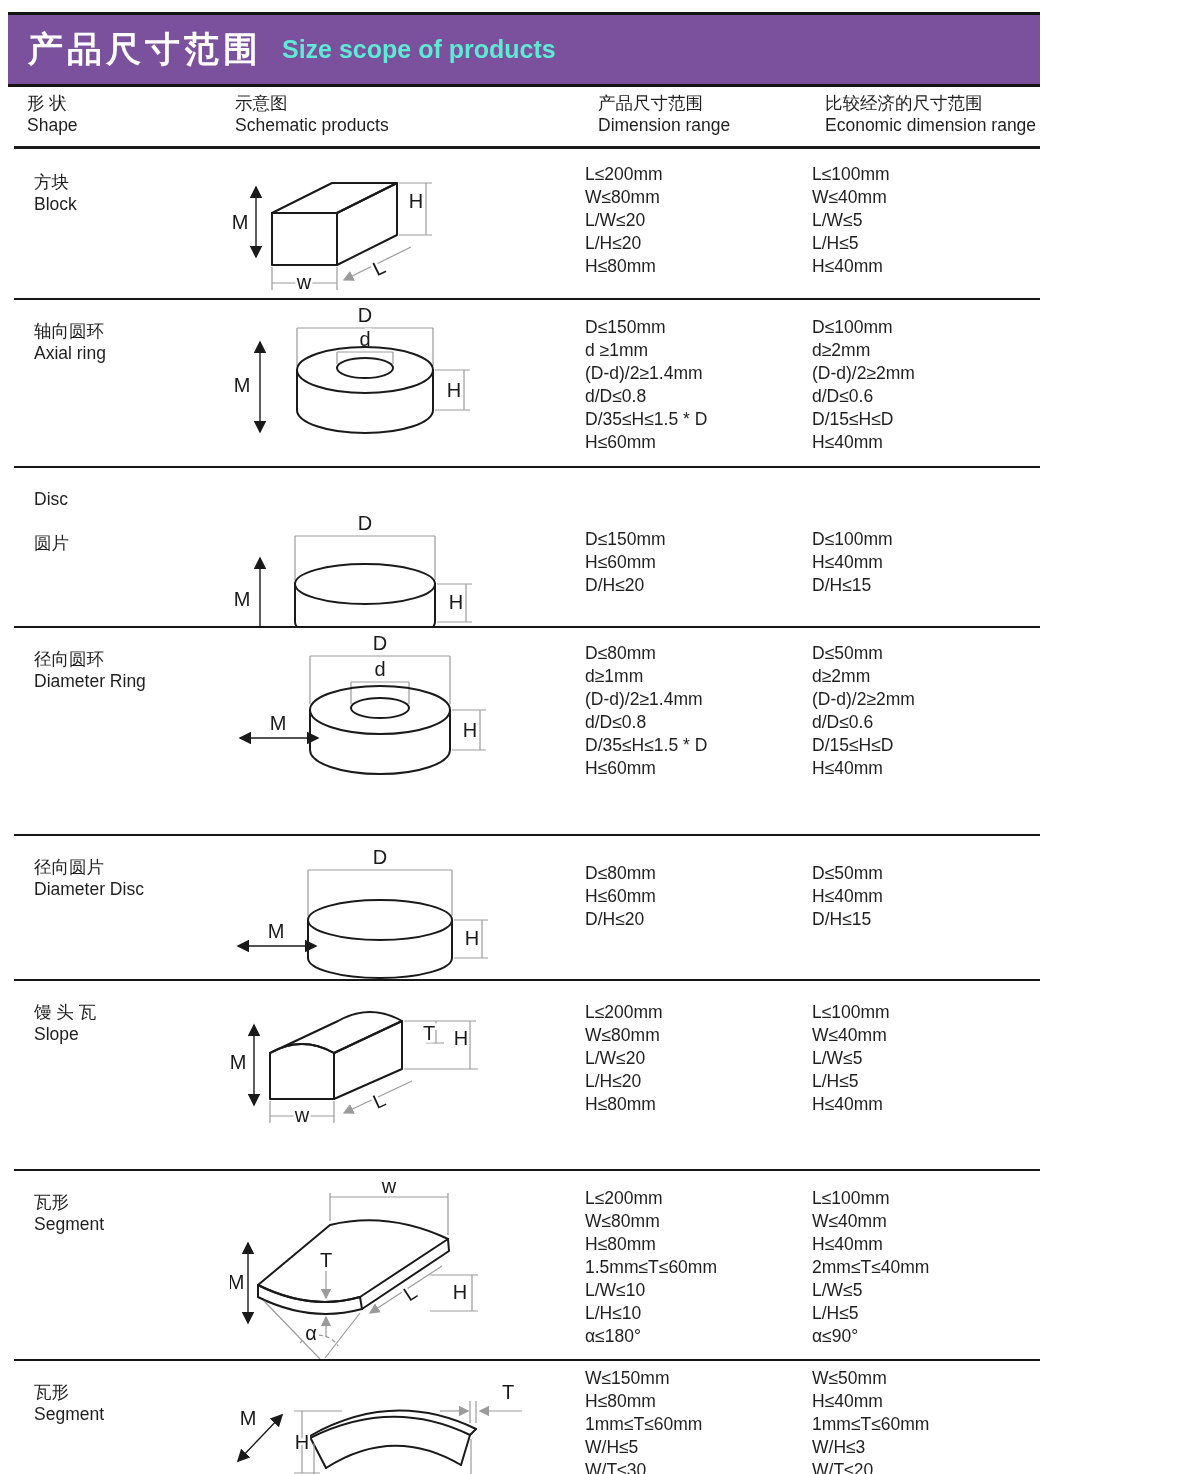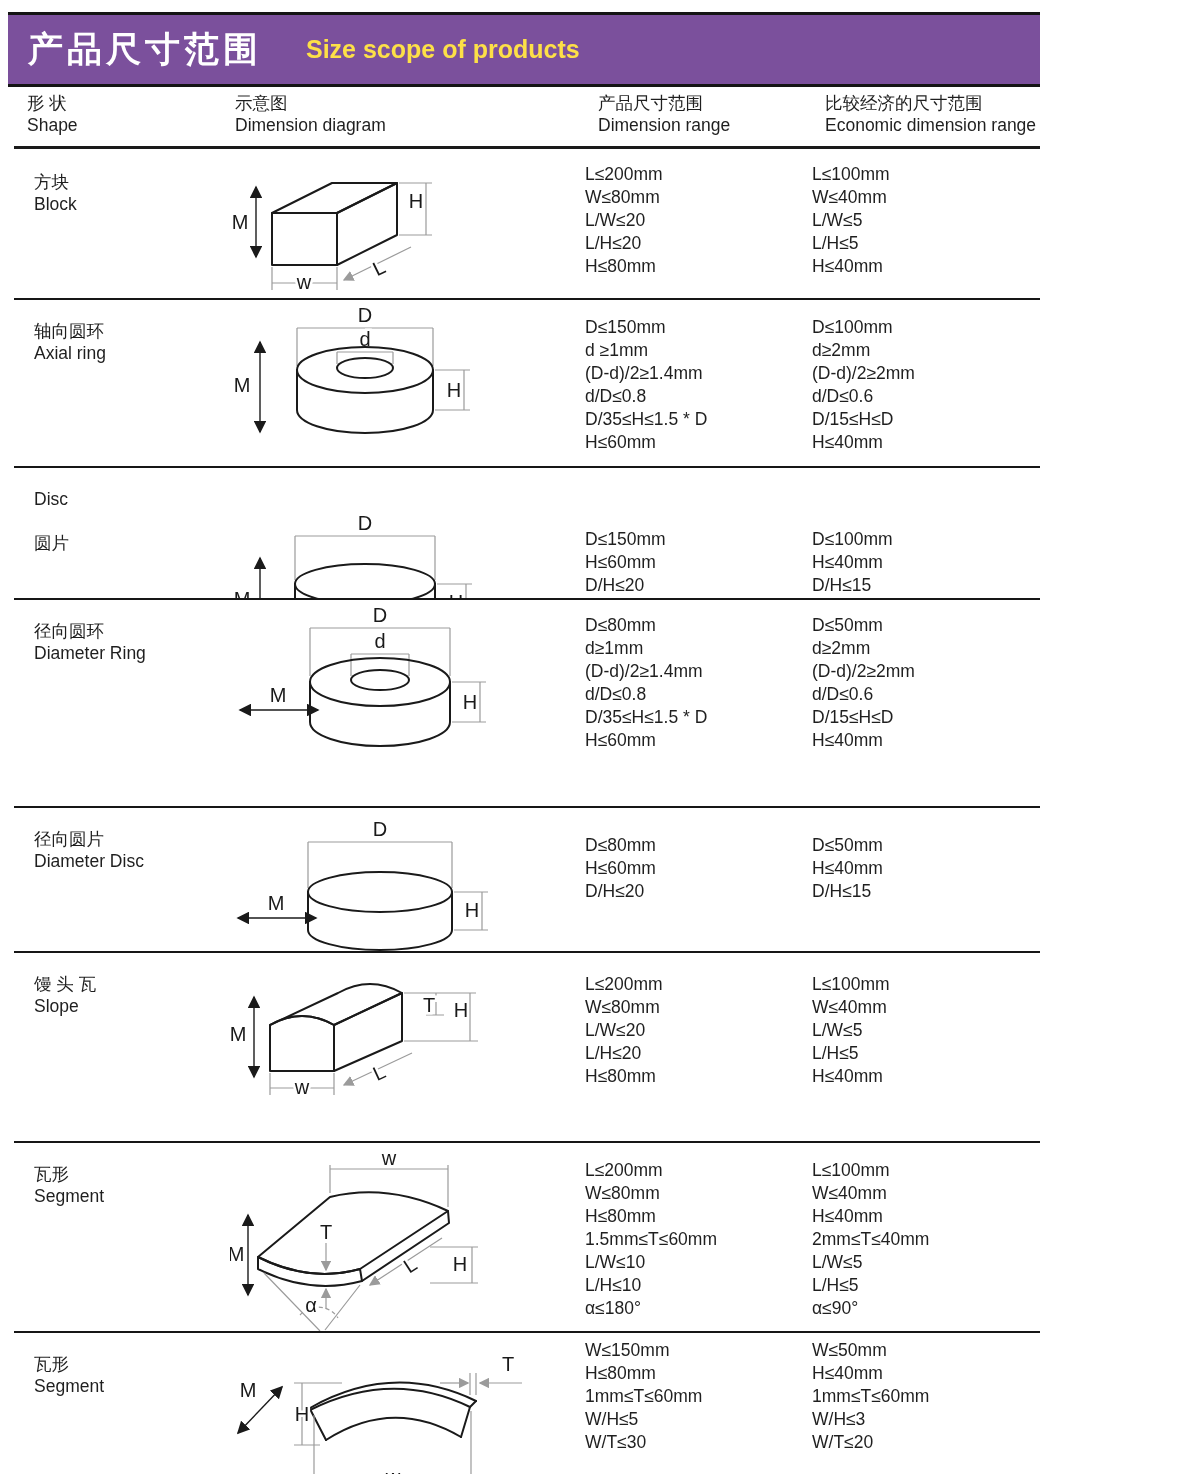--- a/index.html
+++ b/index.html
@@ -3,32 +3,32 @@
 <meta charset="utf-8">
 <style>
   html,body{margin:0;padding:0;background:#fff;}
   .page{position:relative;width:1198px;height:1474px;background:#fff;overflow:hidden;
         font-family:"Liberation Sans","DejaVu Sans",sans-serif;color:#1f1f1f;}
   
   .title-bar{position:absolute;left:8px;top:12px;width:1032px;height:75px;box-sizing:border-box;
              background:#7b509c;border-top:3px solid #141414;border-bottom:3px solid #141414;
              display:flex;align-items:center;}
   .title-zh{color:#fff;font-size:35px;font-weight:bold;letter-spacing:4px;margin-left:20px;}
-  .title-en{color:#fde047;font-size:25px;font-weight:bold;margin-left:44px;}
+  .title-en{color:#5eead4;font-size:25px;font-weight:bold;margin-left:20px;}
   
   .col-headers{position:absolute;left:14px;top:92px;width:1026px;display:grid;
                grid-template-columns:208px 363px 227px 228px;margin-left:13px;}
   .col-h div{font-size:17.5px;line-height:22px;}
   .head-rule{position:absolute;left:14px;top:145px;width:1026px;height:4px;background:#1a1a1a;
              border-top:1px solid #fff;box-sizing:border-box;}
   
   .table{position:absolute;left:14px;top:151px;width:1026px;}
   .row{display:grid;grid-template-columns:208px 363px 227px 228px;box-sizing:border-box;
        border-bottom:2px solid #161616;}
-  .row.r1{height:149px}.row.r2{height:168px}.row.r3{height:132px}.row.r4{height:208px}
+  .row.r1{height:149px}.row.r2{height:168px}.row.r3{height:160px}.row.r4{height:208px}
   .row.r5{height:145px}.row.r6{height:190px}.row.r7{height:190px}.row.r8{height:153px}
   .cell{overflow:hidden;}
   .shape{padding-top:20px;margin-left:20px;}
   .shape-line{font-size:17.5px;line-height:22px;min-height:22px;white-space:pre;}
   .spec{padding-top:14px;}
   .spec-line{font-size:17.5px;line-height:23px;white-space:pre;}
   .r1 .spec{padding-top:12px}.r2 .spec{padding-top:16px}.r3 .spec{padding-top:60px}
   .r4 .spec{padding-top:14px}.r5 .spec{padding-top:26px}.r6 .spec{padding-top:20px}
   .r7 .spec{padding-top:16px}.r8 .spec{padding-top:6px}
   .diagram{display:flex;justify-content:flex-start;padding-left:8px;align-items:flex-start;}
@@ -53,21 +53,21 @@
     <span class="title-en">Size scope of products</span>
   </div>
 
   <div class="col-headers">
     <div class="col-h">
       <div>形 状</div>
       <div>Shape</div>
     </div>
     <div class="col-h">
       <div>示意图</div>
-      <div>Dimension diagram</div>
+      <div>Schematic products</div>
     </div>
     <div class="col-h">
       <div>产品尺寸范围</div>
       <div>Dimension range</div>
     </div>
     <div class="col-h">
       <div>比较经济的尺寸范围</div>
       <div>Economic dimension range</div>
     </div>
   </div>

